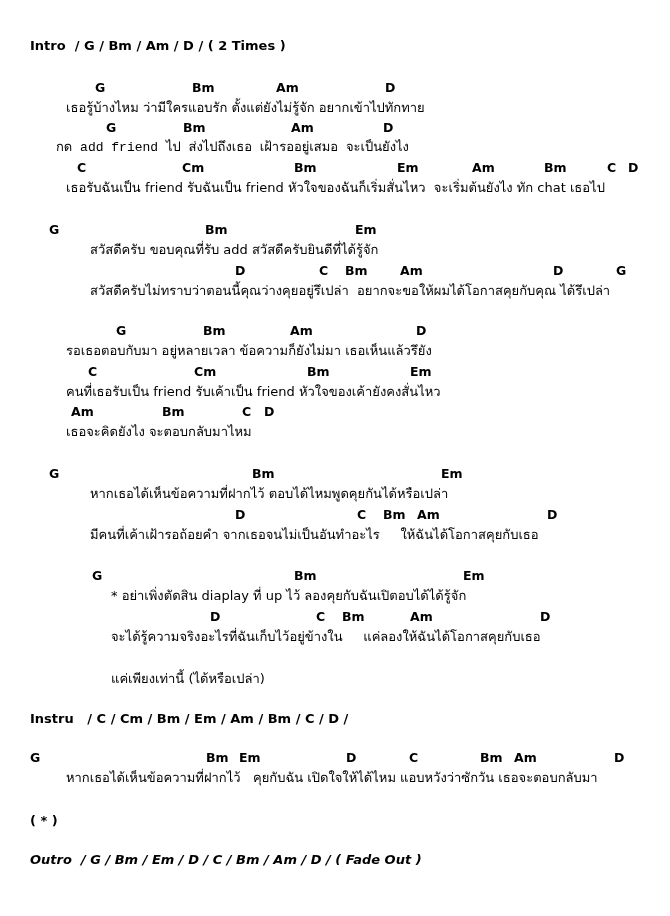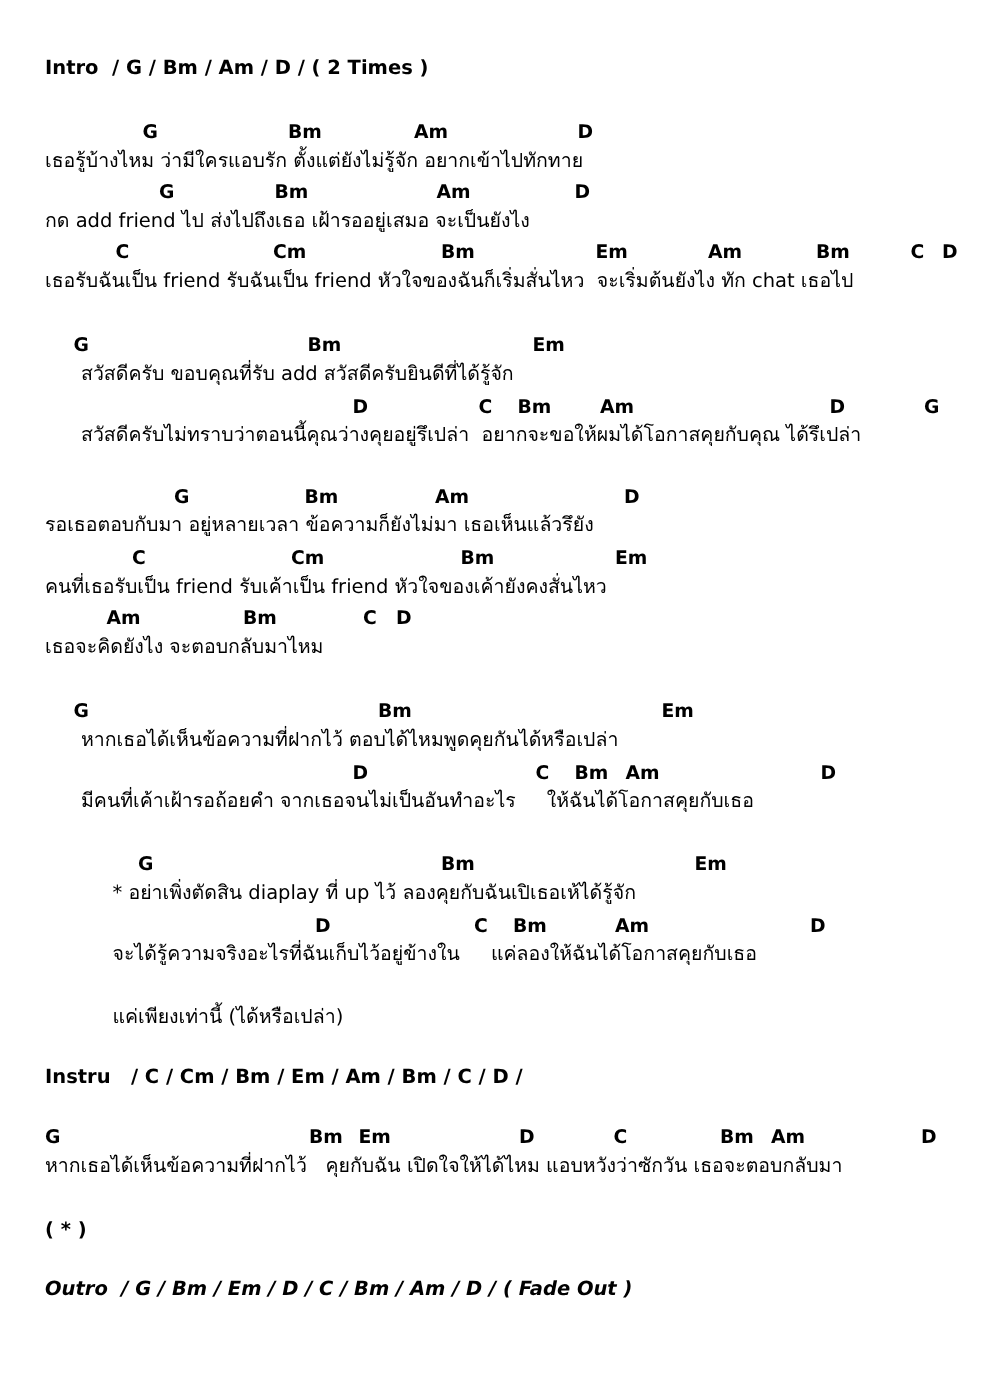--- a/index.html
+++ b/index.html
@@ -1,37 +1,37 @@
 <!DOCTYPE html>
 <html><head>
   <meta charset="utf-8">
   <style>
     html, body { margin: 0; padding: 0; background: #ffffff; }
     body { width: 670px; height: 916px; position: relative; overflow: hidden; color: #000000; }
     .line { position: absolute; white-space: pre; font-family: "DejaVu Sans", sans-serif; font-size: 13px; line-height: 16px; }
     .heading { font-weight: bold; font-size: 13px; }
     .chord { position: absolute; font-family: "DejaVu Sans", sans-serif; font-weight: bold; font-size: 12.5px; line-height: 16px; white-space: pre; }
-    .lyric { font-size: 13px; }
+    .lyric { font-size: 13px; margin-left: 36px; }
   </style>
 </head>
 <body>
 
 <div id="sheet">
   <div class="line heading" style="left:30px; top:38px;text-align:center;">Intro  / G / Bm / Am / D / ( 2 Times )</div>
   <div id="blocks">
       <span class="chord" style="left: 95px; top: 80px;">G</span>
       <span class="chord" style="left: 192px; top: 80px;">Bm</span>
       <span class="chord" style="left: 276px; top: 80px;">Am</span>
       <span class="chord" style="left: 385px; top: 80px;">D</span>
       <div class="line lyric" style="left: 30px; top: 100px;">เธอรู้บ้างไหม ว่ามีใครแอบรัก ตั้งแต่ยังไม่รู้จัก อยากเข้าไปทักทาย</div>
       <span class="chord" style="left: 106px; top: 120px;">G</span>
       <span class="chord" style="left: 183px; top: 120px;">Bm</span>
       <span class="chord" style="left: 291px; top: 120px;">Am</span>
       <span class="chord" style="left: 383px; top: 120px;">D</span>
-      <div class="line lyric" style="left: 30px; top: 140px;">กด add friend ไป ส่งไปถึงเธอ เฝ้ารออยู่เสมอ จะเป็นยังไง</div>
+      <div class="line lyric" style="left: 20px; top: 140px; font-family: Liberation Mono, monospace;">กด add friend ไป ส่งไปถึงเธอ เฝ้ารออยู่เสมอ จะเป็นยังไง</div>
       <span class="chord" style="left: 77px; top: 160px;">C</span>
       <span class="chord" style="left: 182px; top: 160px;">Cm</span>
       <span class="chord" style="left: 294px; top: 160px;">Bm</span>
       <span class="chord" style="left: 397px; top: 160px;">Em</span>
       <span class="chord" style="left: 472px; top: 160px;">Am</span>
       <span class="chord" style="left: 544px; top: 160px;">Bm</span>
       <span class="chord" style="left: 607px; top: 160px;">C</span>
       <span class="chord" style="left: 628px; top: 160px;">D</span>
       <div class="line lyric" style="left: 30px; top: 180px;">เธอรับฉันเป็น friend รับฉันเป็น friend หัวใจของฉันก็เริ่มสั่นไหว  จะเริ่มต้นยังไง ทัก chat เธอไป</div>
       <span class="chord" style="left: 49px; top: 222px;">G</span>
@@ -66,21 +66,21 @@
       <div class="line lyric" style="left: 54px; top: 486px;">หากเธอได้เห็นข้อความที่ฝากไว้ ตอบได้ไหมพูดคุยกันได้หรือเปล่า</div>
       <span class="chord" style="left: 235px; top: 507px;">D</span>
       <span class="chord" style="left: 357px; top: 507px;">C</span>
       <span class="chord" style="left: 383px; top: 507px;">Bm</span>
       <span class="chord" style="left: 417px; top: 507px;">Am</span>
       <span class="chord" style="left: 547px; top: 507px;">D</span>
       <div class="line lyric" style="left: 54px; top: 527px;">มีคนที่เค้าเฝ้ารอถ้อยคำ จากเธอจนไม่เป็นอันทำอะไร     ให้ฉันได้โอกาสคุยกับเธอ</div>
       <span class="chord" style="left: 92px; top: 568px;">G</span>
       <span class="chord" style="left: 294px; top: 568px;">Bm</span>
       <span class="chord" style="left: 463px; top: 568px;">Em</span>
-      <div class="line lyric" style="left: 75px; top: 588px;">* อย่าเพิ่งตัดสิน diaplay ที่ up ไว้ ลองคุยกับฉันเปิเธอเห้ได้รู้จัก</div>
+      <div class="line lyric" style="left: 75px; top: 588px;">* อย่าเพิ่งตัดสิน diaplay ที่ up ไว้ ลองคุยกับฉันเปิตอบได้ได้รู้จัก</div>
       <span class="chord" style="left: 210px; top: 609px;">D</span>
       <span class="chord" style="left: 316px; top: 609px;">C</span>
       <span class="chord" style="left: 342px; top: 609px;">Bm</span>
       <span class="chord" style="left: 410px; top: 609px;">Am</span>
       <span class="chord" style="left: 540px; top: 609px;">D</span>
       <div class="line lyric" style="left: 75px; top: 629px;">จะได้รู้ความจริงอะไรที่ฉันเก็บไว้อยู่ข้างใน     แค่ลองให้ฉันได้โอกาสคุยกับเธอ</div>
       <div class="line lyric" style="left: 75px; top: 671px;">แค่เพียงเท่านี้ (ได้หรือเปล่า)</div>
     </div>
   <div class="line heading" style="left:30px; top:711px;">Instru   / C / Cm / Bm / Em / Am / Bm / C / D /</div>
   <div id="bridge">

